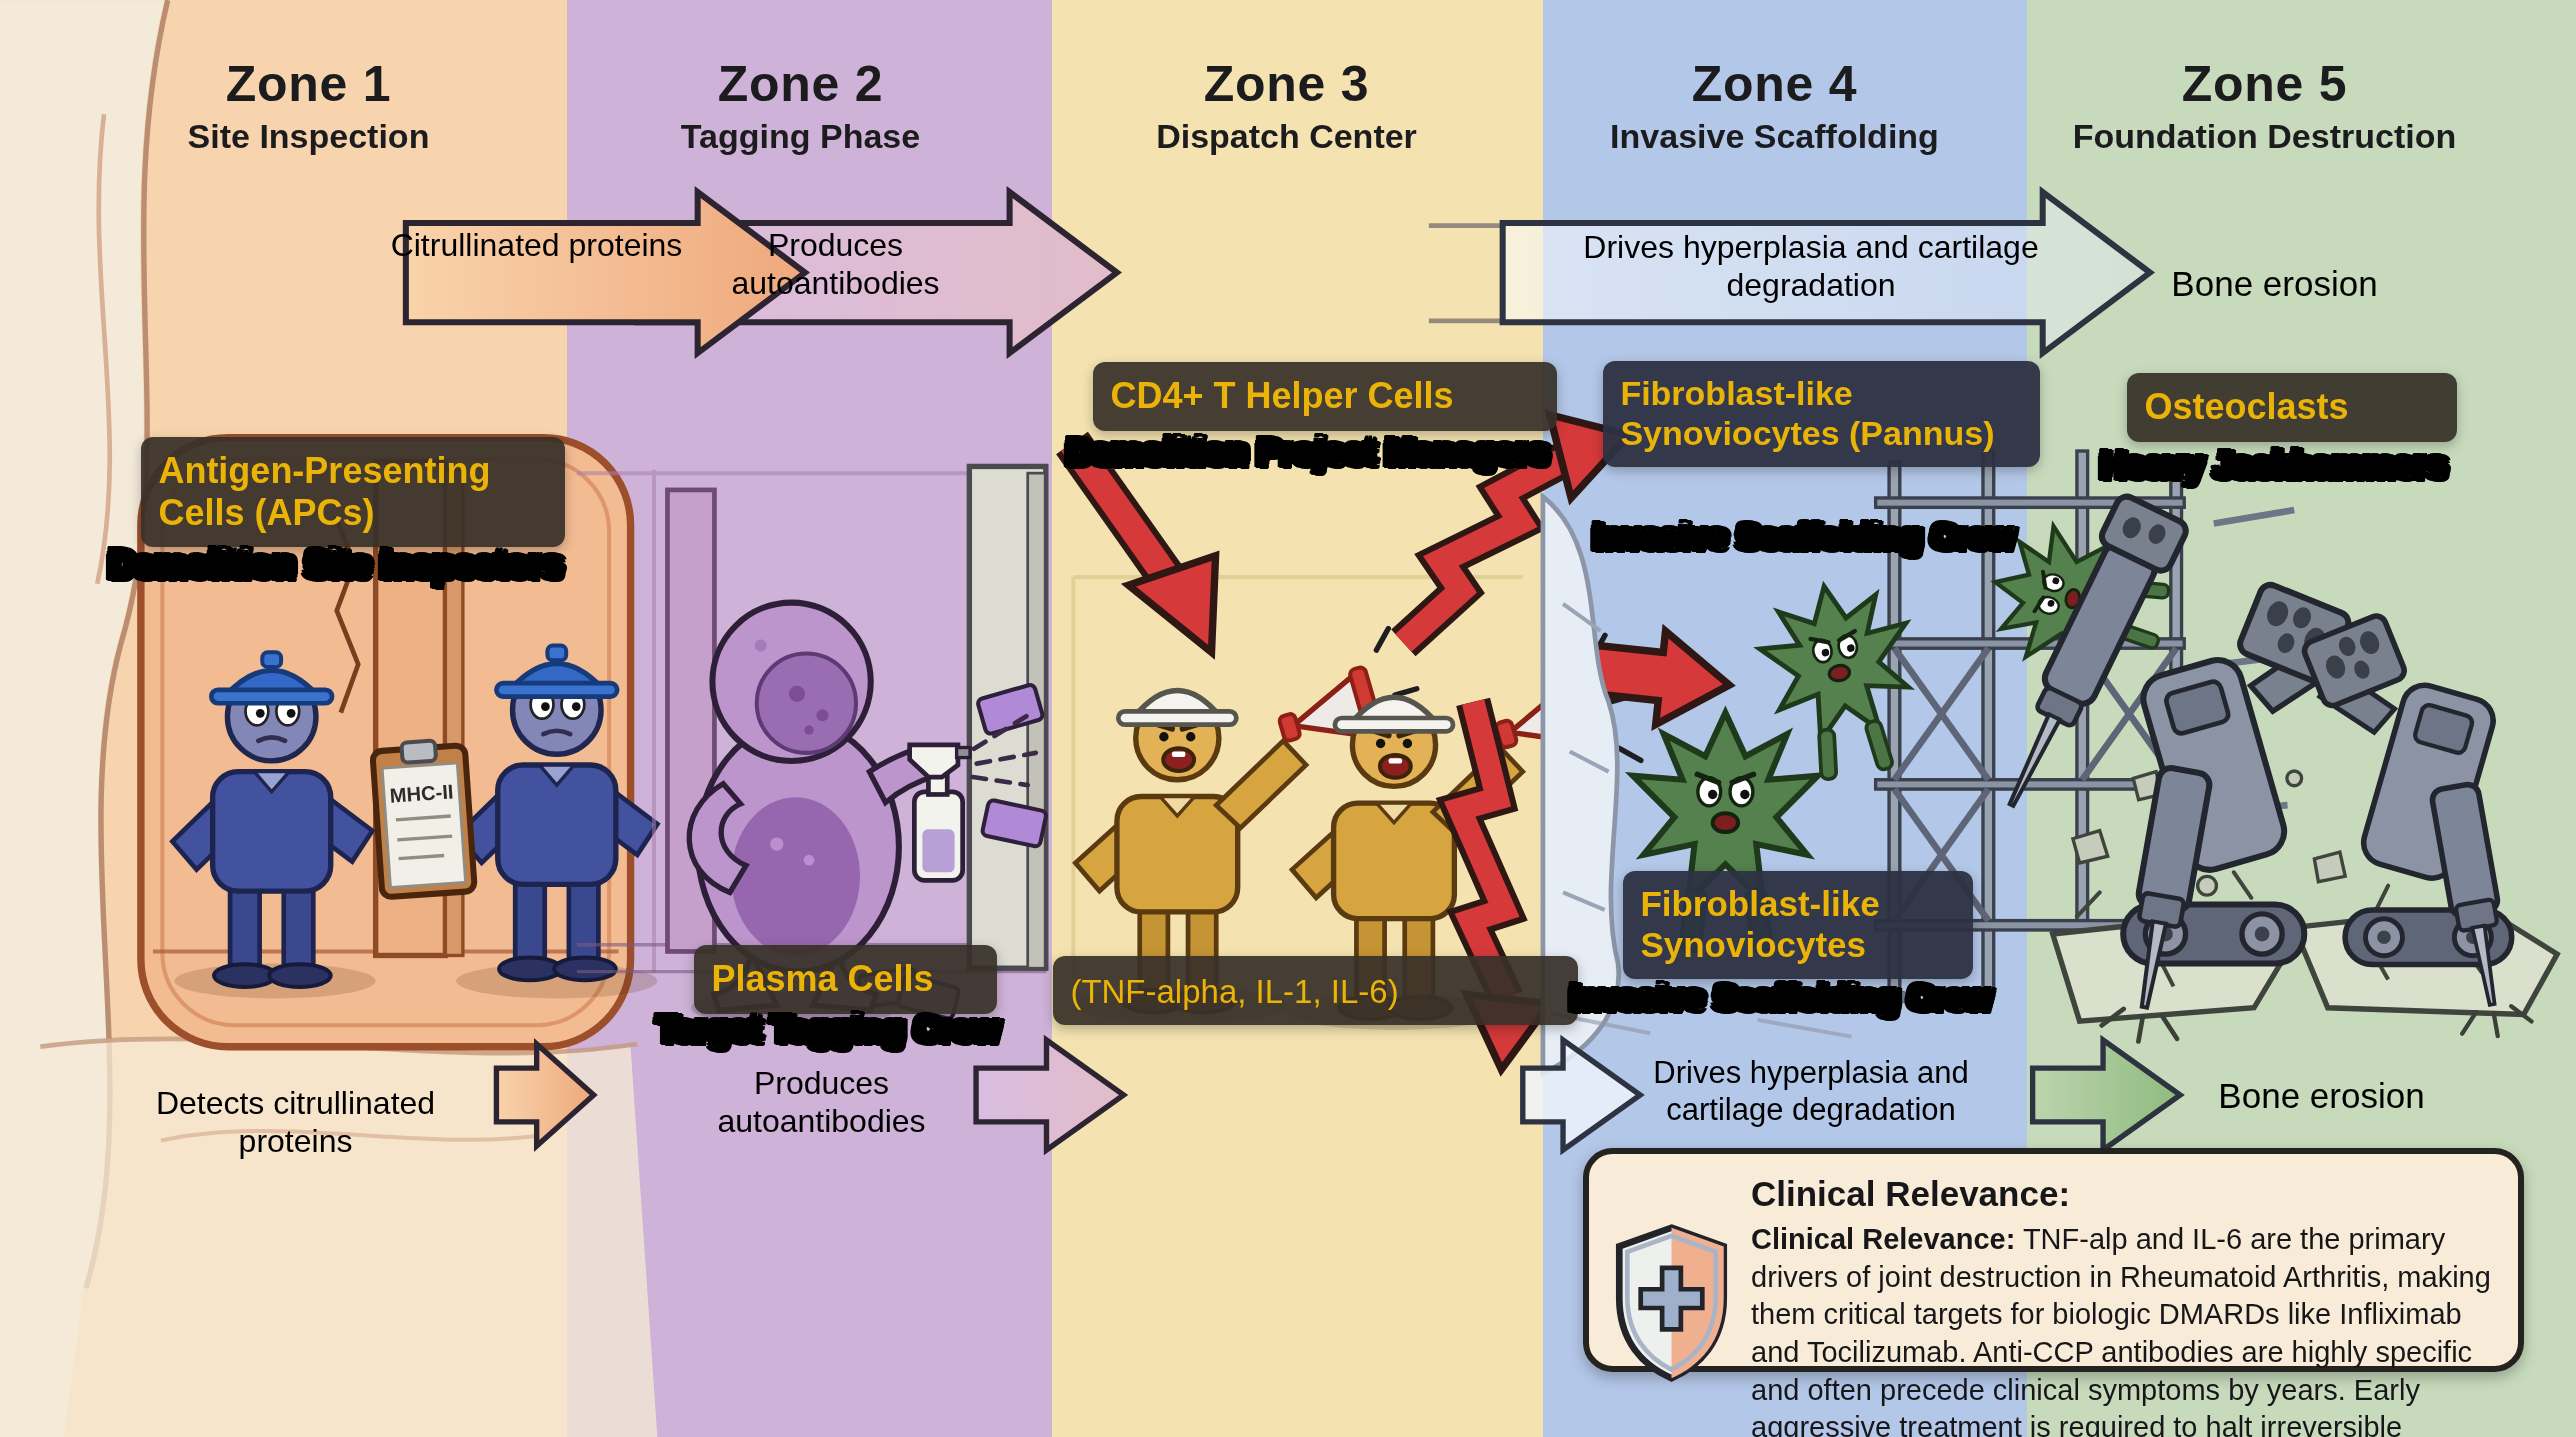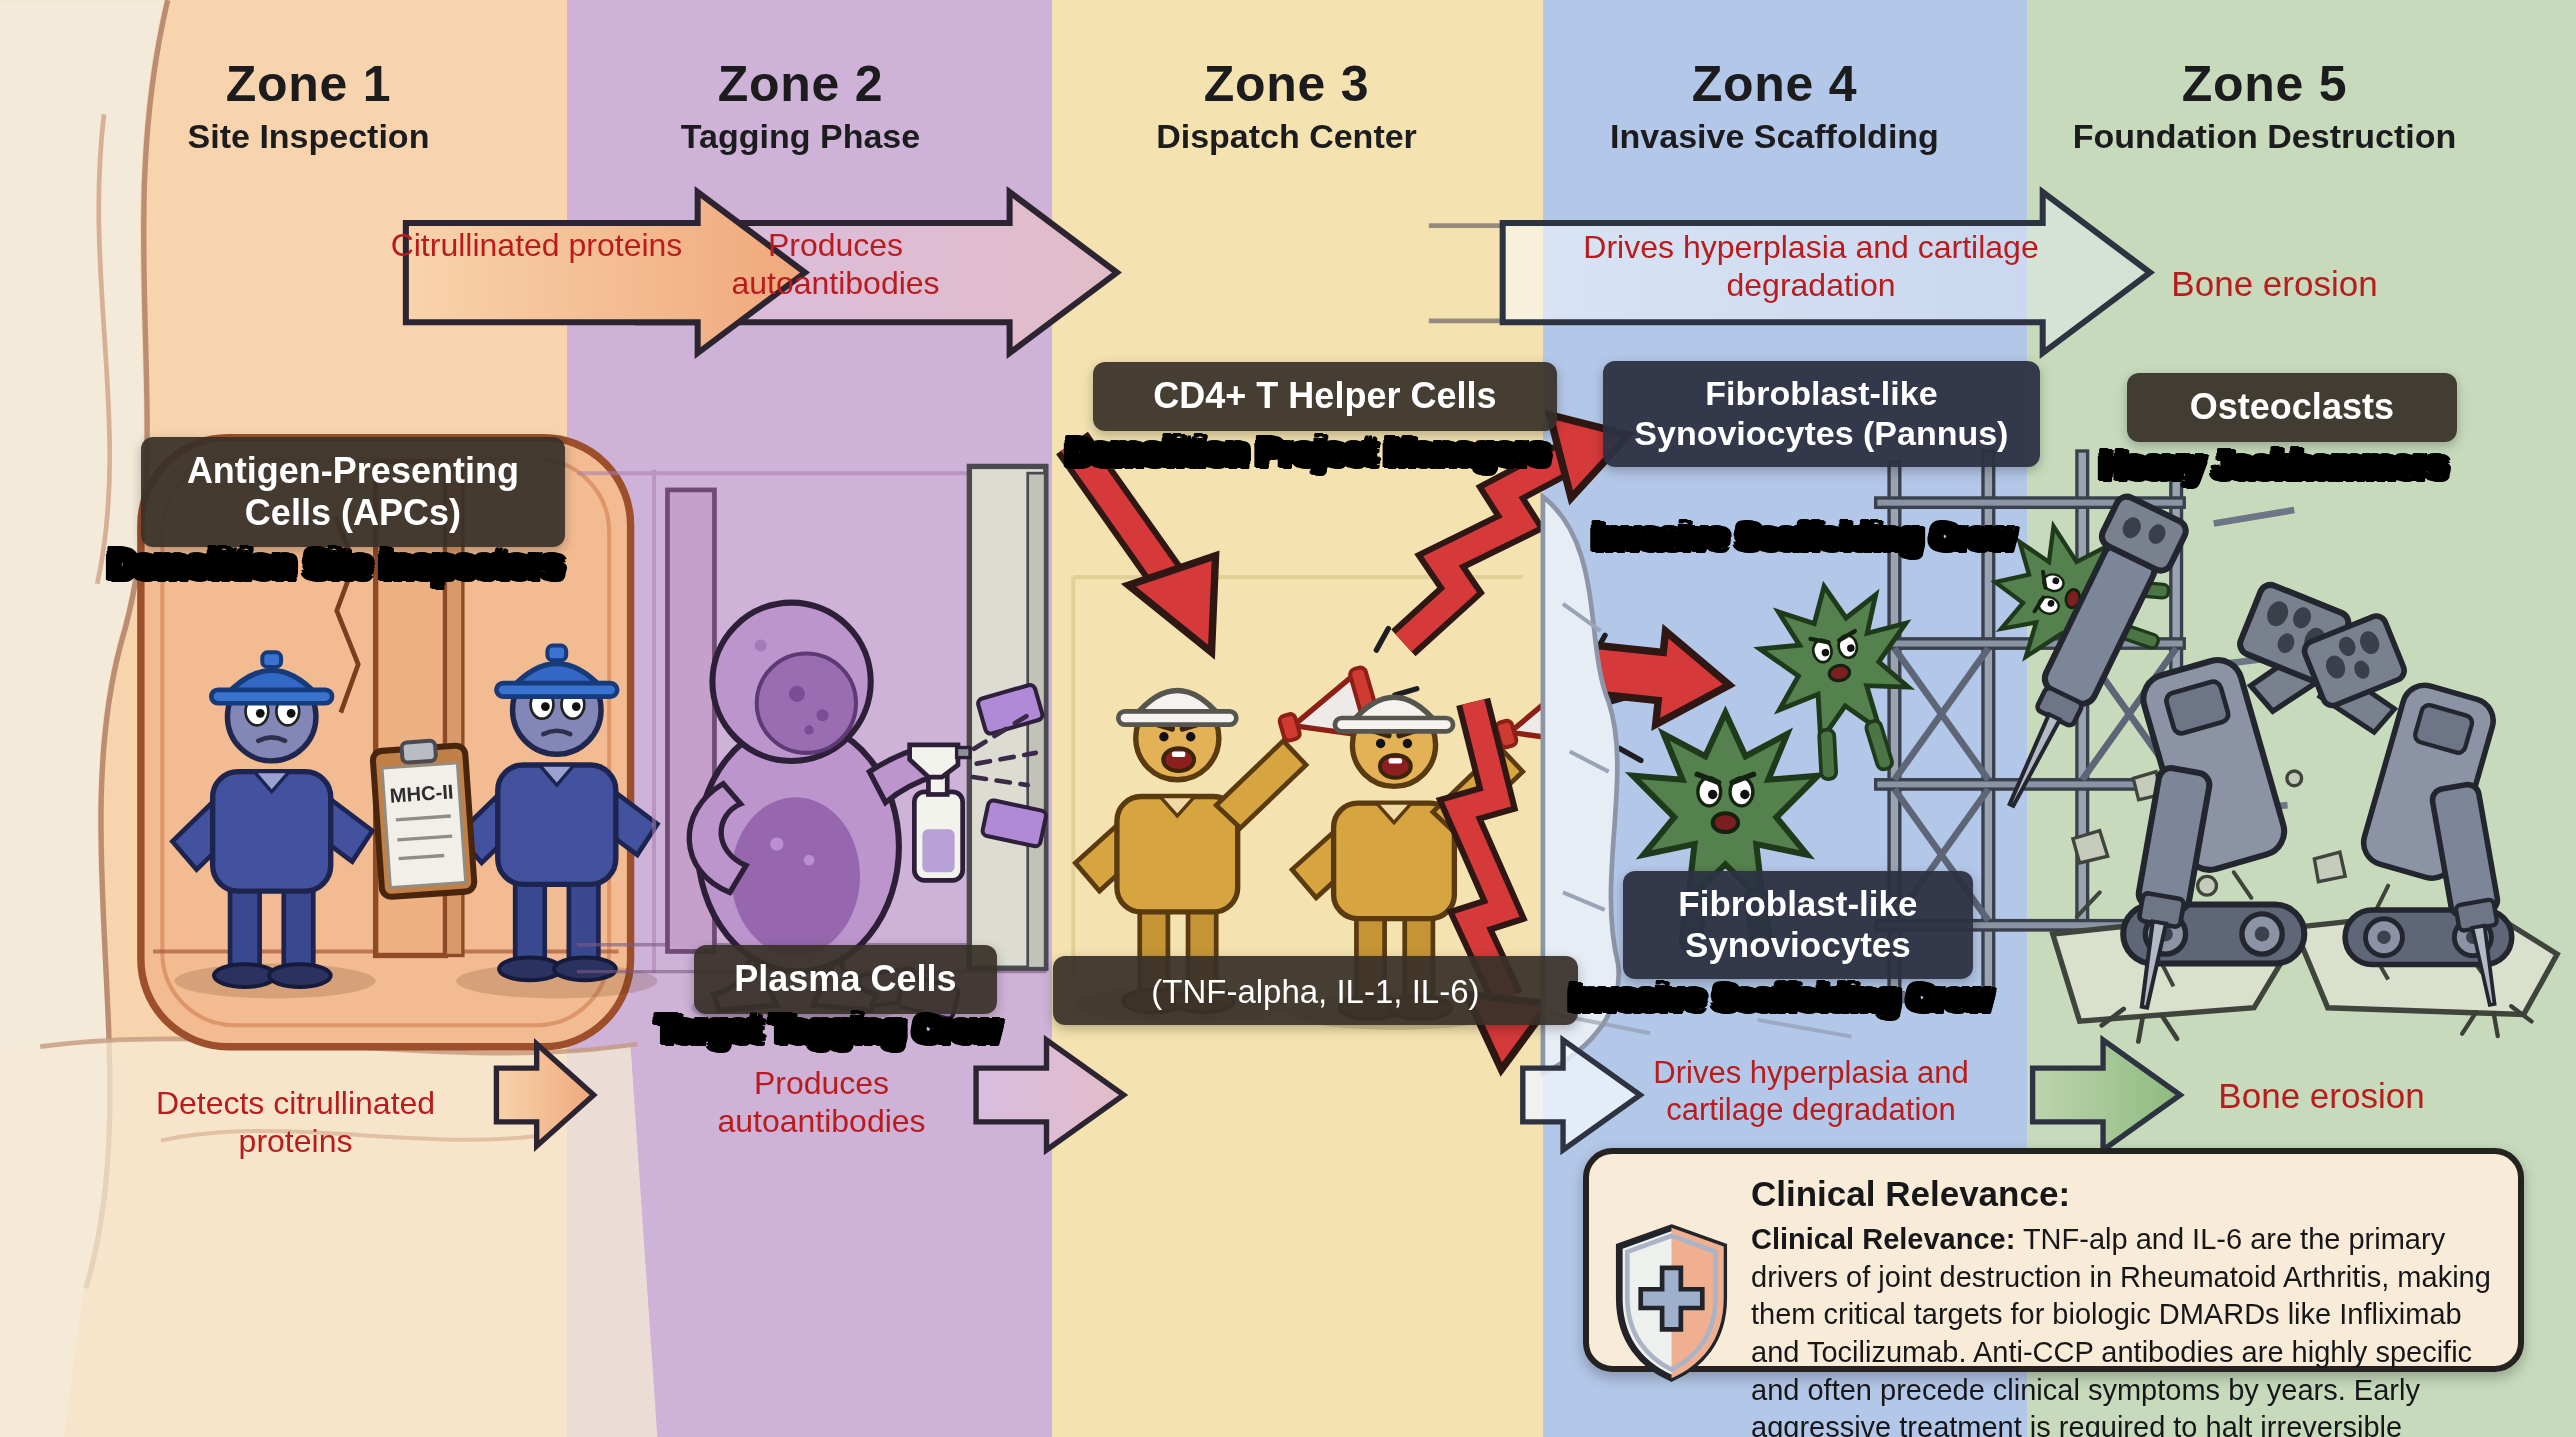--- a/index.html
+++ b/index.html
@@ -2,25 +2,25 @@
 <html style="font-size:10.7px"><head>
 <meta charset="utf-8">
 <style>
   html,body{margin:0;padding:0;background:#e9e4d8;}
   #canvas{position:relative;width:2576px;height:1438px;overflow:hidden;
           font-family:"Liberation Sans","DejaVu Sans",sans-serif;}
   .zone-band{position:absolute;top:0;bottom:0;}
   .zone-header{position:absolute;text-align:center;color:#1c1c1e;}
   .zone-header .zt{font-size:50px;font-weight:800;letter-spacing:0.7px;}
   .zone-header .zs{font-size:34px;font-weight:700;margin-top:4px;}
-  .flow-label{position:absolute;text-align:center;color:#b91c1c;
+  .flow-label{position:absolute;text-align:center;color:#000000;
               font-size:32px;font-weight:500;line-height:1.18;}
   .flow-label.big{font-size:35px;}
-  .pill{position:absolute;background:rgba(56,48,41,0.93);color:#ffffff;
-        text-align:center;border-radius:12px;padding:13.4px 17.4px;
+  .pill{position:absolute;background:rgba(56,48,41,0.93);color:#eab308;
+        text-align:left;border-radius:12px;padding:13.4px 17.4px;
         font-weight:700;font-size:36px;line-height:1.16;
         box-shadow:0 4px 12px rgba(0,0,0,0.25);}
   .pill.navy{background:rgba(44,50,66,0.95);}
   .pill .l2{font-weight:500;font-size:33px;margin-top:4px;}
   .outline-text{position:absolute;text-align:center;color:#000000;
         font-weight:800;font-size:36px;line-height:1.1;
         text-shadow:-4px -4px 0 #000,4px -4px 0 #000,-4px 4px 0 #000,4px 4px 0 #000,
                     -4.7px 0 0 #000,4.7px 0 0 #000,0 -4.7px 0 #000,0 4.7px 0 #000,
                     -3.4px -5.4px 0 #000,3.4px 5.4px 0 #000,-5.4px 3.4px 0 #000,5.4px -3.4px 0 #000;}
   #scene{position:absolute;left:0;top:0;pointer-events:none;}

